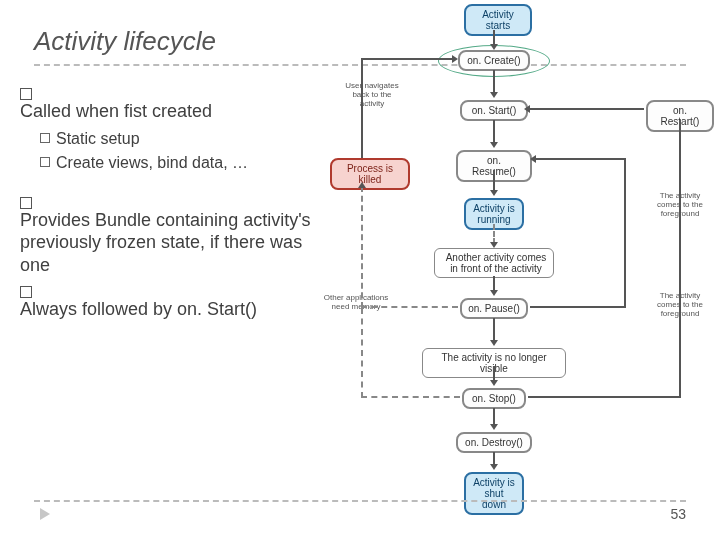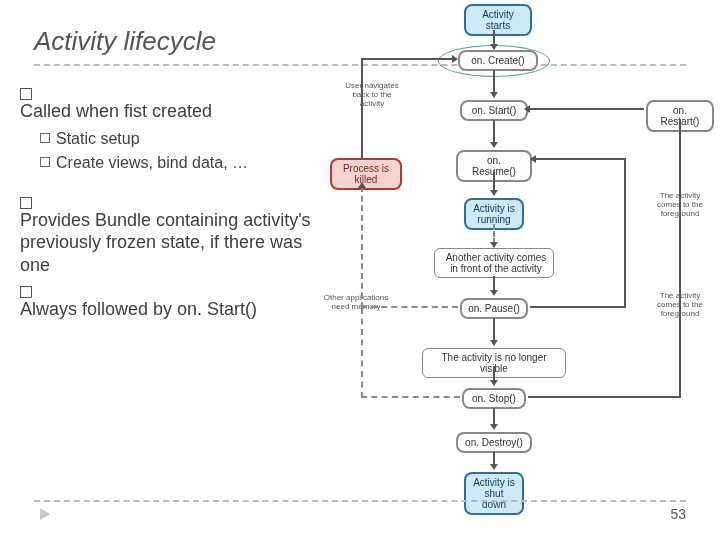--- a/index.html
+++ b/index.html
@@ -68,37 +68,37 @@
       <span class="sq"></span>
       <span class="l1-text">Always followed by on. Start()</span>
     </div>
   </div>
 
   <div class="diagram">
 
     <div class="node node-blue" style="left:148px; top:4px; width:68px;">Activity
 starts</div>
     <div class="ring" style="left:122px; top:45px; width:112px; height:32px;"></div>
-    <div class="node node-grey" style="left:142px; top:50px; width:80px;">on. Create()</div>
+    <div class="node node-grey" style="left:142px; top:50px; width:72px;">on. Create()</div>
     <div class="node node-grey" style="left:144px; top:100px; width:68px;">on. Start()</div>
     <div class="node node-grey" style="left:140px; top:150px; width:76px;">on. Resume()</div>
     <div class="node node-blue" style="left:148px; top:198px; width:60px;">Activity is
 running</div>
     <div class="node node-white" style="left:118px; top:248px; width:120px;padding-left:10px;">Another activity comes
 in front of the activity</div>
     <div class="node node-grey" style="left:144px; top:298px; width:68px;">on. Pause()</div>
     <div class="node node-white" style="left:106px; top:348px; width:144px;">The activity is no longer visible</div>
     <div class="node node-grey" style="left:146px; top:388px; width:64px;">on. Stop()</div>
     <div class="node node-grey" style="left:140px; top:432px; width:76px;">on. Destroy()</div>
     <div class="node node-blue" style="left:148px; top:472px; width:60px;">Activity is
 shut down</div>
 
     <div class="node node-grey" style="left:330px; top:100px; width:68px;">on. Restart()</div>
 
-    <div class="node node-red" style="left:14px; top:158px; width:72px;">Process is
+    <div class="node node-red" style="left:14px; top:158px; width:80px;">Process is
 killed</div>
 
     <div class="small-label" style="left:24px; top:82px; width:64px;">User navigates
 back to the
 activity</div>
     <div class="small-label" style="left:0px; top:294px; width:80px;">Other applications
 need memory</div>
     <div class="small-label" style="left:334px; top:192px; width:60px;">The activity
 comes to the
 foreground</div>

